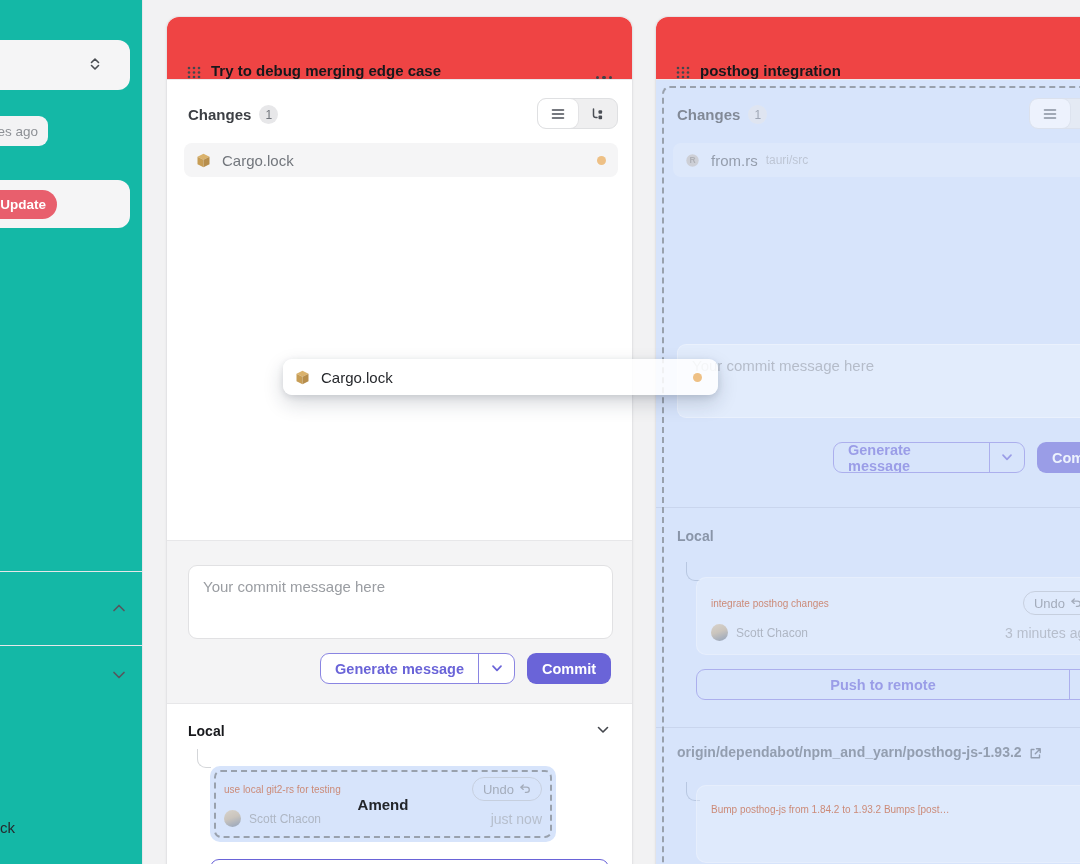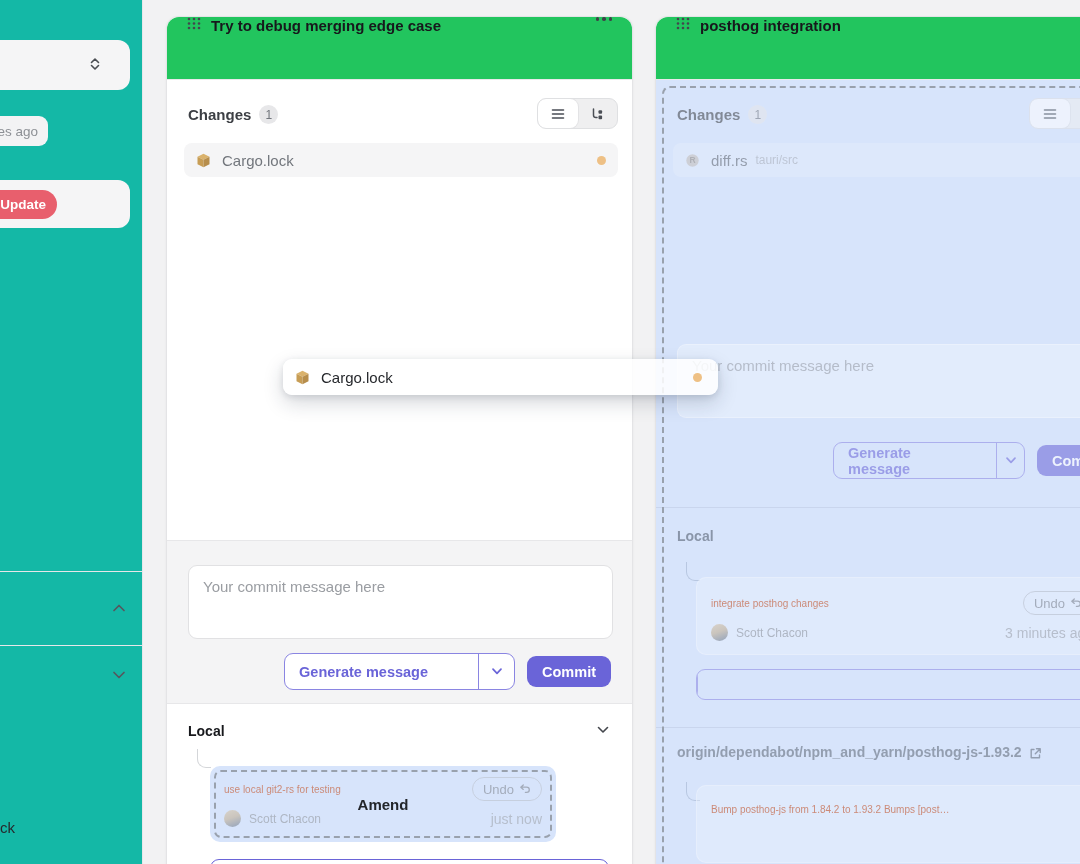--- a/index.html
+++ b/index.html
@@ -24,21 +24,21 @@
   .sb-divider { position:absolute; left:0; width:143px; height:1px; background:#e7e7e9; }
   .sb-chev { position:absolute; left:111px; }
   .sb-ck { position:absolute; left:0; top:819px; font-size:15px; color:#26282c; }
 
   
   .lane { position:absolute; top:16px; width:467px; height:890px; background:#ffffff;
           border:1px solid #e4e4e6; border-radius:12px; box-shadow:0 1px 3px rgba(0,0,0,0.05); }
   .lane1 { left:166px; }
   .lane2 { left:655px; }
   .lane-header { position:absolute; left:0; top:0; right:0; height:63px; border-bottom:1px solid #e9e9eb;
-                 display:flex; align-items:flex-start; padding:0 20px; border-radius:12px 12px 0 0; background:#22c55e; z-index:3;}
+                 display:flex; align-items:flex-end; padding:0 20px; border-radius:12px 12px 0 0; background:#ef4444; z-index:3;}
   .lane-title { font-size:15px; font-weight:700; margin-left:10px; color:#17181c; }
   .kebab { margin-left:auto; display:flex; gap:3px; cursor:pointer; }
   .kebab i { width:3.5px; height:3.5px; border-radius:50%; background:#3f4248; display:block; }
 
   .changes-row { position:absolute; left:21px; top:88px; display:flex; align-items:center; gap:8px; }
   .changes-label { font-size:15px; font-weight:700; color:#3c3f44; }
   .count-badge { min-width:19px; height:19px; border-radius:10px; background:#e7e7e9; color:#71757c;
                  font-size:12px; display:flex; align-items:center; justify-content:center; padding:0 5px; }
   .seg { position:absolute; top:81px; width:81px; height:31px; border:1px solid #dfe0e2; border-radius:9px;
          background:#efeff0; display:flex; overflow:hidden; }
@@ -50,21 +50,21 @@
   .file-path { font-size:12px; color:#a9adb5; margin-left:8px; }
   .mod-dot { width:9px; height:9px; border-radius:50%; background:#eec085; margin-left:auto; }
 
   .commit-panel { position:absolute; left:0; right:0; top:523px; height:164px; background:#f4f4f5;
                   border-top:1px solid #e7e7e9; border-bottom:1px solid #e7e7e9; }
   .commit-textarea { position:absolute; left:21px; top:24px; width:425px; height:74px; background:#fff;
                      border:1px solid #e1e1e3; border-radius:9px; resize:none; font-family:inherit;
                      font-size:15px; color:#17181c; padding:12px 14px; outline:none; }
   .commit-textarea::placeholder { color:#9a9da2; }
   .btn-row { position:absolute; right:21px; top:112px; display:flex; gap:12px; align-items:center; }
-  .gen-split { display:flex; height:37px; border:1px solid #8a85e2; border-radius:9px; overflow:hidden; background:#fff;gap:36px; }
+  .gen-split { display:flex; height:31px; border:1px solid #8a85e2; border-radius:9px; overflow:hidden; background:#fff; }
   .gen-main { padding:0 14px; display:flex; align-items:center; font-size:14.5px; font-weight:600; color:#6a64d8; cursor:pointer; }
   .gen-arrow { width:36px; display:flex; align-items:center; justify-content:center; border-left:1px solid #8a85e2; cursor:pointer; }
   .btn-commit { height:31px; padding:0 15px; background:#6a64d8; border:none; border-radius:9px; color:#fff;
                 font-size:14.5px; font-weight:600; font-family:inherit; cursor:pointer; }
 
   .local-header { position:absolute; left:21px; top:706px; font-size:14px; font-weight:700; color:#17181c; }
   .local-chev { position:absolute; right:22px; top:708px; cursor:pointer; }
 
   .graph-elbow { position:absolute; width:14px; height:19px; border-left:1.5px solid #d4d6d9;
                  border-bottom:1.5px solid #d4d6d9; border-bottom-left-radius:9px; }
@@ -283,21 +283,21 @@
         </div>
       </div>
 
       <div class="file-row" style="top:63px; background:rgba(255,255,255,0.28);">
         <span>
           <svg width="15" height="15" viewBox="0 0 15 15">
             <circle cx="7.5" cy="7.5" r="6.2" fill="#c6bfb9"></circle>
             <text x="7.5" y="10.4" font-size="8.5" font-weight="bold" text-anchor="middle" fill="#8d867f" font-family="Liberation Sans, sans-serif">R</text>
           </svg>
         </span>
-        <span class="file-name" style="color:#5f646c">diff.rs</span>
+        <span class="file-name" style="color:#5f646c">from.rs</span>
         <span class="file-path">tauri/src</span>
       </div>
 
       <textarea class="commit-textarea" style="top: 264px; background: rgba(255, 255, 255, 0.5); border-color: rgba(255, 255, 255, 0.7);" placeholder="Your commit message here"></textarea>
       <div class="btn-row" style="top:362px; right:auto; left:177px;">
         <div class="gen-split" style="background:transparent;">
           <span class="gen-main">Generate message</span>
           <span class="gen-arrow">
             <svg width="12" height="9" viewBox="0 0 12 9">
                 <path d="M2 2.2 6 6.4l4-4.2" fill="none" stroke="#6a64d8" stroke-width="1.7" stroke-linecap="round" stroke-linejoin="round"></path>
@@ -326,20 +326,21 @@
           </div>
           <div class="cc-row2">
             <span class="avatar"></span>
             <span class="cc-author">Scott Chacon</span>
             <span class="cc-time">3 minutes ago</span>
           </div>
         </div>
       </div>
 
       <div class="push-btn" style="left:40px; top:589px; width:412px;">
+        <span class="push-main">Push to remote</span>
         <span class="push-arrow">
           
         </span>
       </div>
 
       <div class="dz-divider" style="top:647px"></div>
       <div class="remote-branch" style="top:664px">
         <span>origin/dependabot/npm_and_yarn/posthog-js-1.93.2</span>
         <span>
           <svg width="13" height="13" viewBox="0 0 13 13">

